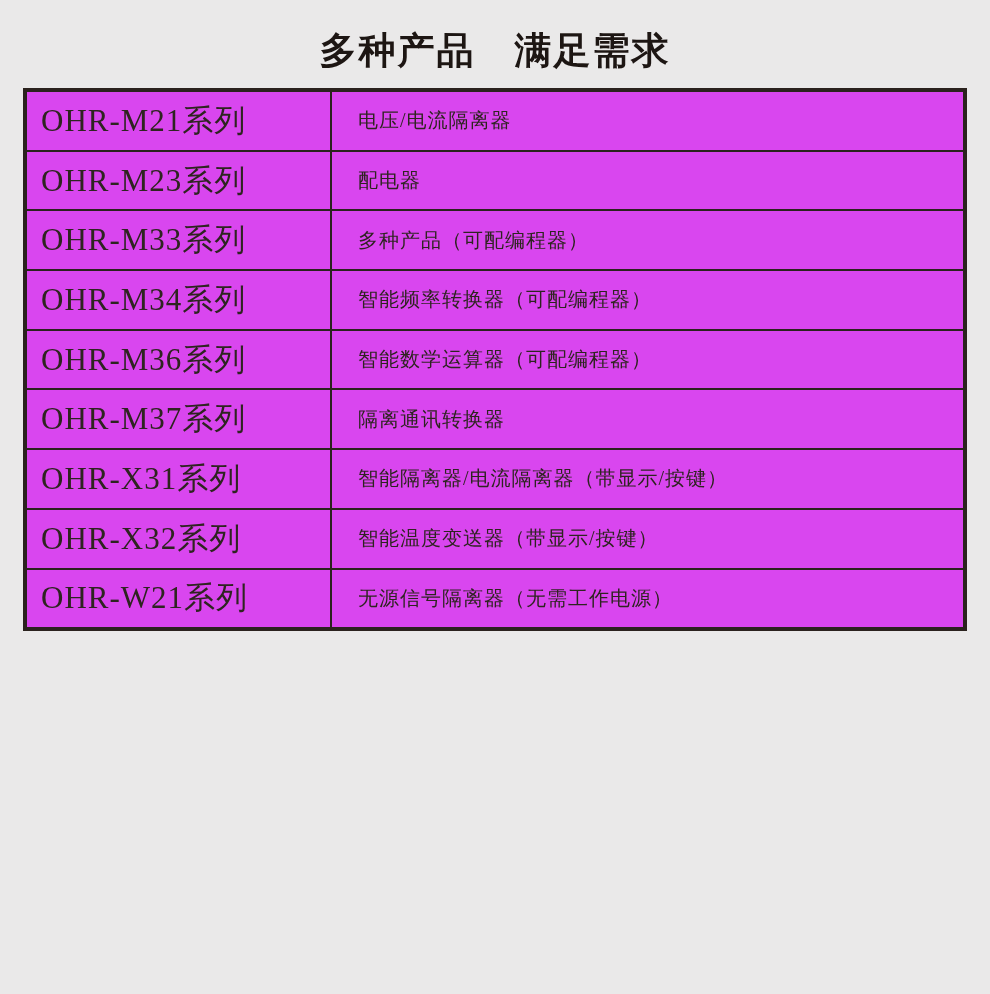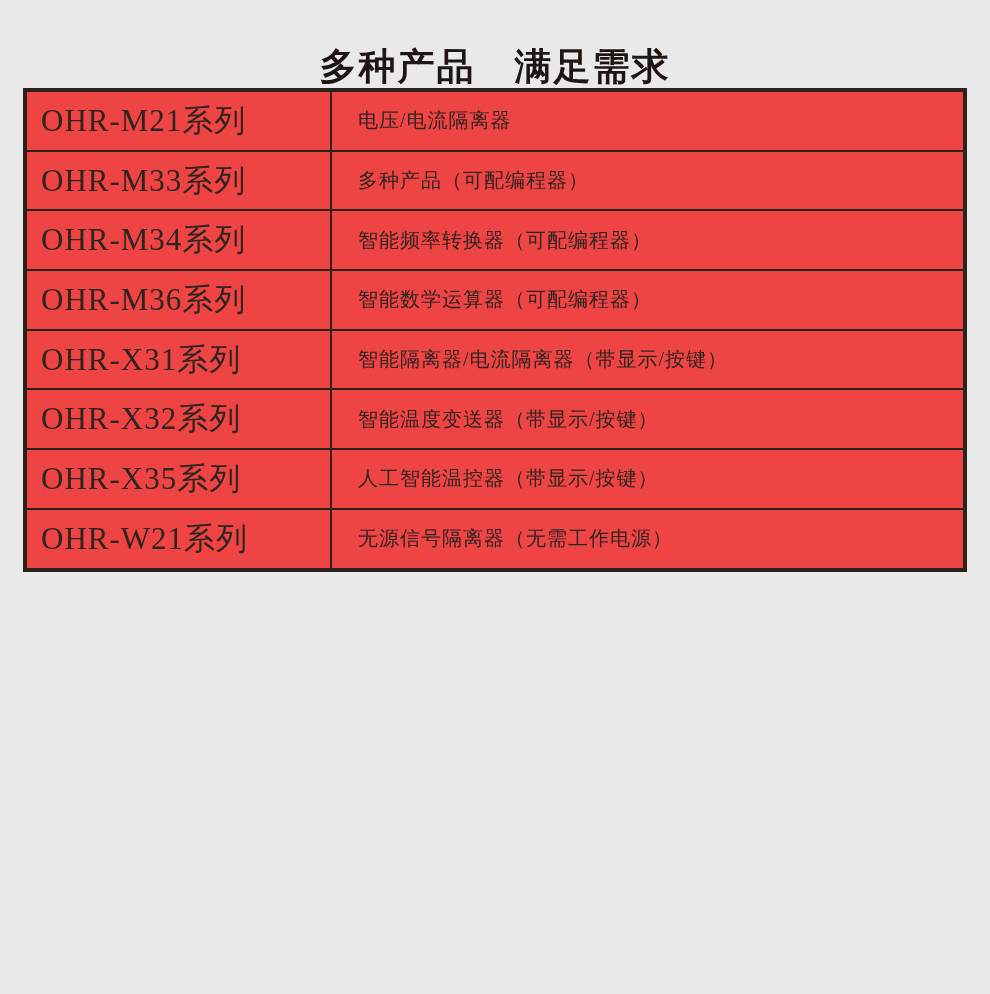--- a/index.html
+++ b/index.html
@@ -9,21 +9,21 @@
   body {
     width: 990px;
     height: 994px;
     background: #eae9e9;
     font-family: "Liberation Serif", "DejaVu Serif", serif;
     position: relative;
     overflow: hidden;
   }
   .page-title {
     position: absolute;
-    top: 42px;
+    top: 26px;
     left: 0;
     width: 100%;
     text-align: center;
     font-family: "Liberation Sans", "DejaVu Sans", sans-serif;
     font-weight: 700;
     font-size: 37px;
     letter-spacing: 2px;
     color: #1d1613;
     white-space: pre;
   }
@@ -36,21 +36,21 @@
     table-layout: fixed;
   }
   .product-table, .product-table td {
     border: 2px solid #2b221e;
   }
   .product-table {
     border-width: 4px;
   }
   .product-table td {
     height: 55.7px;
-    background: #ef4444;
+    background: #d946ef;
     color: #2e2420;
     vertical-align: middle;
     overflow: hidden;
     white-space: nowrap;
   }
   td.series-cell {
     width: 288px;
     padding-left: 14px;
     font-size: 31px;
     letter-spacing: 1px;
@@ -68,41 +68,45 @@
 
 <div class="page-title">多种产品　满足需求</div>
 
 <table class="product-table">
   <tbody>
       <tr>
     <td class="series-cell">OHR-M21系列</td>
     <td class="description-cell">电压/电流隔离器</td>
   </tr>
       <tr>
+    <td class="series-cell">OHR-M23系列</td>
+    <td class="description-cell">配电器</td>
+  </tr>
+      <tr>
     <td class="series-cell">OHR-M33系列</td>
     <td class="description-cell">多种产品（可配编程器）</td>
   </tr>
       <tr>
     <td class="series-cell">OHR-M34系列</td>
     <td class="description-cell">智能频率转换器（可配编程器）</td>
   </tr>
       <tr>
     <td class="series-cell">OHR-M36系列</td>
     <td class="description-cell">智能数学运算器（可配编程器）</td>
   </tr>
       <tr>
+    <td class="series-cell">OHR-M37系列</td>
+    <td class="description-cell">隔离通讯转换器</td>
+  </tr>
+      <tr>
     <td class="series-cell">OHR-X31系列</td>
     <td class="description-cell">智能隔离器/电流隔离器（带显示/按键）</td>
   </tr>
       <tr>
     <td class="series-cell">OHR-X32系列</td>
     <td class="description-cell">智能温度变送器（带显示/按键）</td>
-  </tr>
-      <tr>
-    <td class="series-cell">OHR-X35系列</td>
-    <td class="description-cell">人工智能温控器（带显示/按键）</td>
   </tr>
       <tr>
     <td class="series-cell">OHR-W21系列</td>
     <td class="description-cell">无源信号隔离器（无需工作电源）</td>
   </tr>
     </tbody>
 </table>
 
 </body></html>

